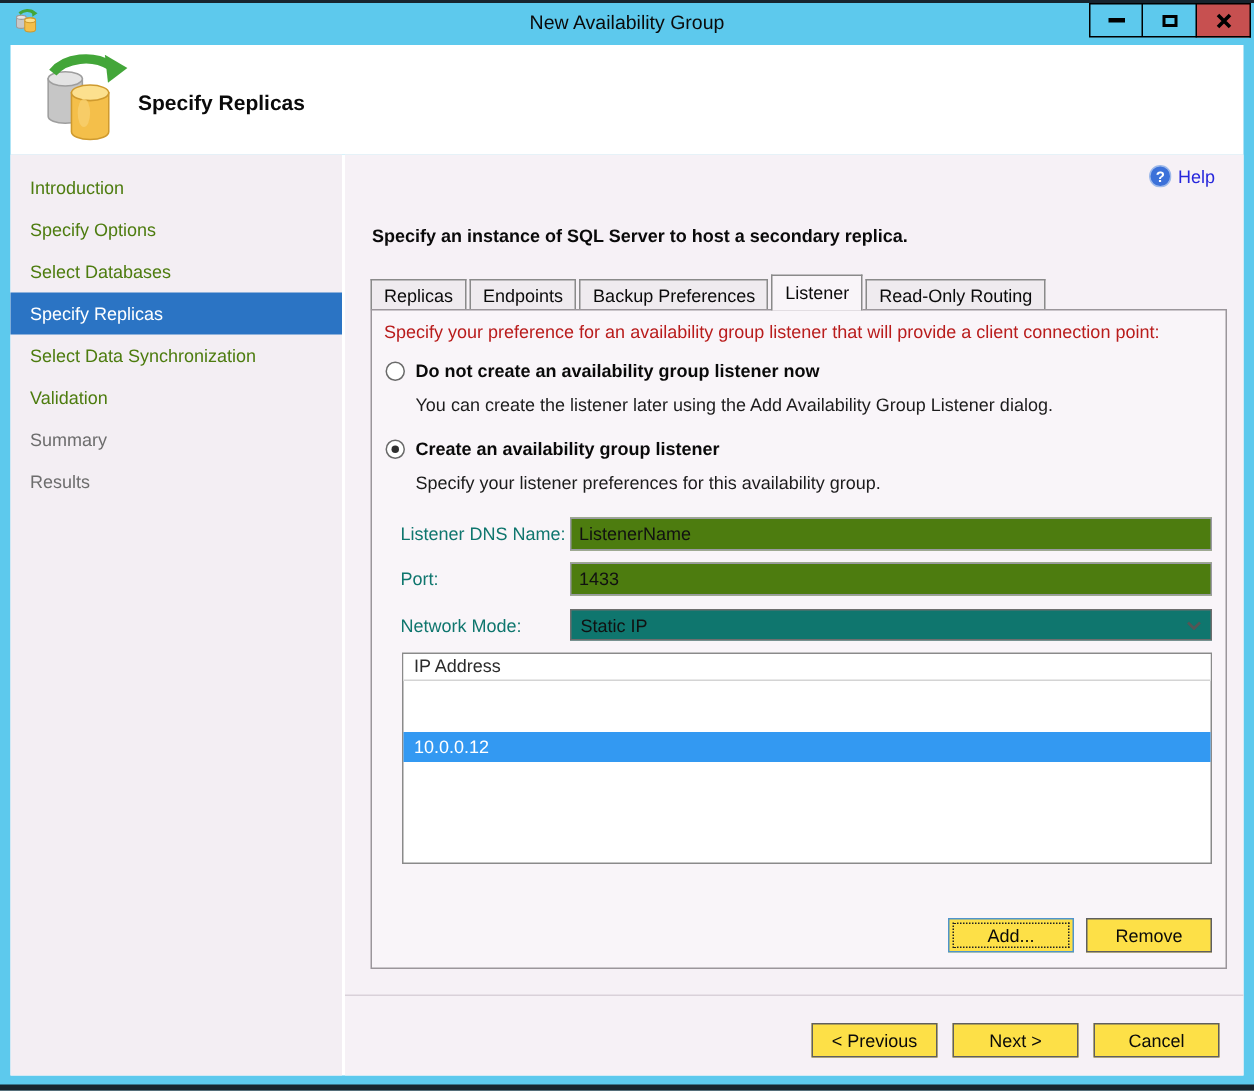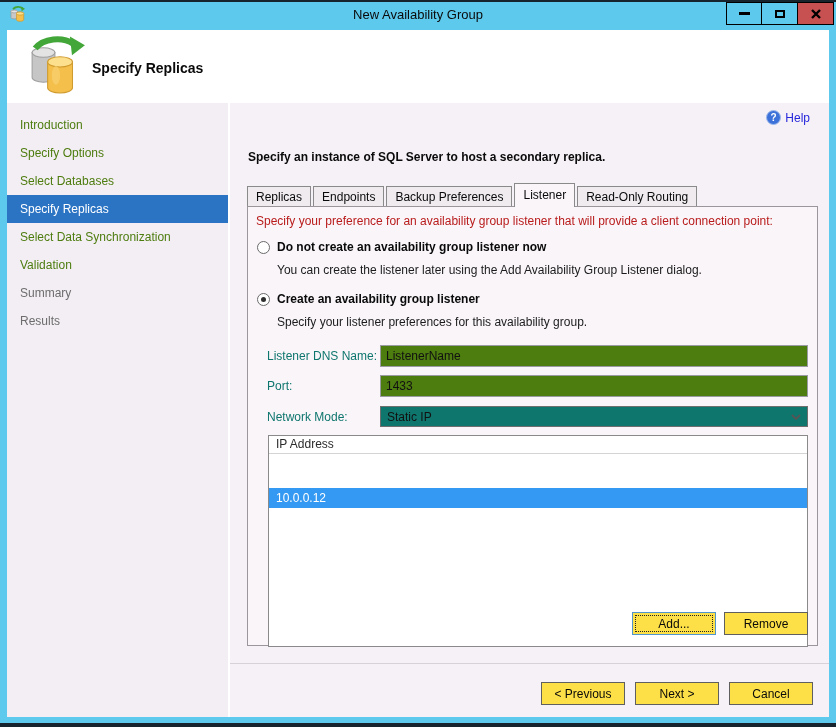--- a/index.html
+++ b/index.html
@@ -62,21 +62,21 @@
   .radio-desc { position:absolute; left:29px; color:#1c1c1c; }
 
   .field-label { position:absolute; left:19px; color:#0f766e; }
   .field-input { position:absolute; left:132px; width:428px; height:22px; background:#4d7c0f;
                  border:1px solid #9a9aa2; font-family:"Liberation Sans", sans-serif;
                  font-size:12px; padding:0 5px; color:#111; }
   .combo { position:absolute; left:132px; width:428px; height:21px; background:#0f766e;
            border:1px solid #6e6e6e; display:flex; align-items:center; justify-content:space-between;
            padding:0 6px; color:#111; }
 
-  .listbox { position:absolute; left:20px; top:228px; width:540px; height:212px;
+  .listbox { position:absolute; left:20px; top:228px; width:540px; height:141px;
              background:#fff; border:1px solid #8a8a8a; }
   .list-header { height:18px; line-height:17px; padding-left:7px; background:#fff;
                  border-bottom:1px solid #d4d4d4; color:#2b2b2b; }
   .list-row { height:20px; line-height:20px; padding-left:7px;margin-top:34px; }
   .list-row.selected { background:#3399f2; color:#fff; }
 
   .btn { background:#fde047; border:1px solid #5f5f5f; font-family:"Liberation Sans", sans-serif;
          font-size:12px; color:#0a0a0a; text-align:center; }
   .btn-add { position:absolute; left:384px; top:405px; width:84px; height:23px;
              border:1px solid #4f94cd; outline:1px dotted #222; outline-offset:-4px; }

